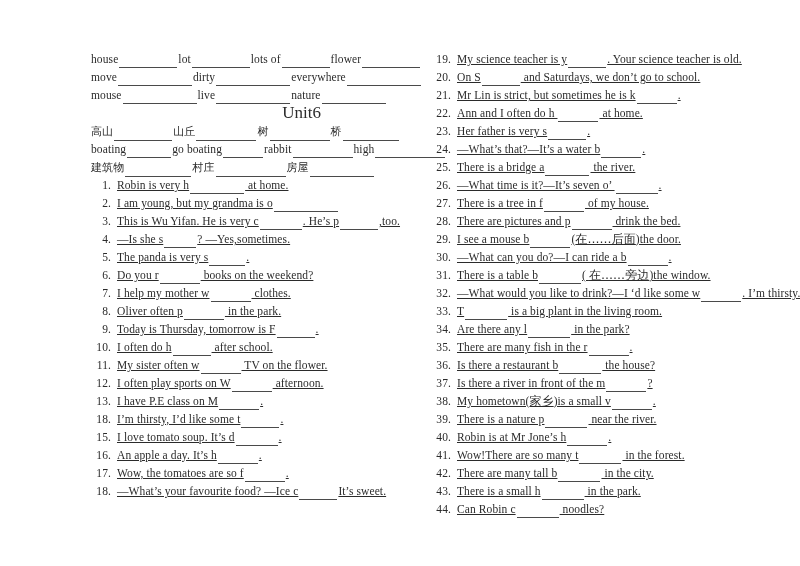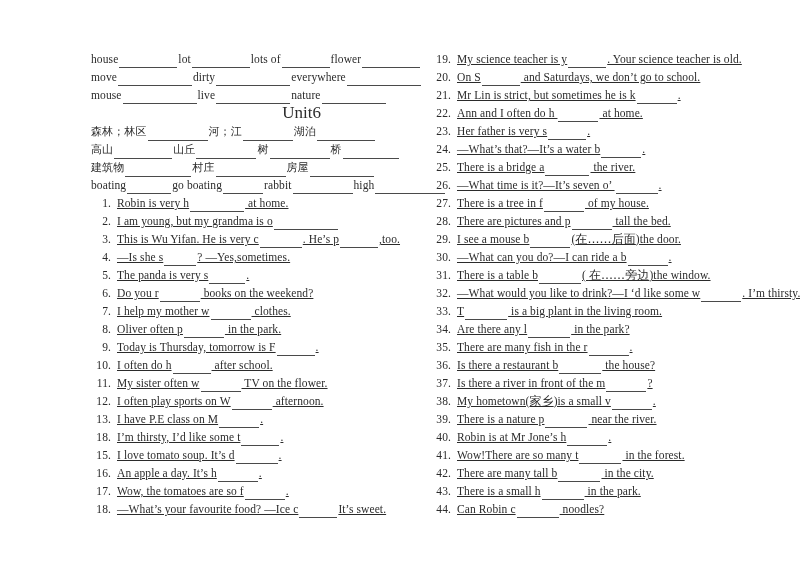--- a/index.html
+++ b/index.html
@@ -87,24 +87,23 @@
 <div id="page">
 
   <div class="col" id="left-col">
     <div id="vocab-section">
         <div class="vocab-line"><span class="w">house</span><span class="blank" style="width: 58px;"></span><span class="w">lot</span><span class="blank" style="width: 58px;"></span><span class="w">lots of</span><span class="blank" style="width: 48px;"></span><span class="w">flower</span><span class="blank" style="width: 58px;"></span></div>
         <div class="vocab-line"><span class="w">move</span><span class="blank" style="width: 74px;"></span><span class="w">dirty</span><span class="blank" style="width: 74px;"></span><span class="w">everywhere</span><span class="blank" style="width: 74px;"></span></div>
         <div class="vocab-line"><span class="w">mouse</span><span class="blank" style="width: 74px;"></span><span class="w">live</span><span class="blank" style="width: 74px;"></span><span class="w">nature</span><span class="blank" style="width: 64px;"></span></div>
       </div>
     <div class="unit-head">Unit6</div>
     <div id="vocab-section-2">
-        <div class="vocab-line"><span class="w cn">森林；林区</span><span class="blank" style="width: 60px;"></span><span class="w cn">河；江</span><span class="blank" style="width: 50px;"></span><span class="w cn">湖泊</span><span class="blank" style="width: 58px;"></span></div>
         <div class="vocab-line"><span class="w cn">高山</span><span class="blank" style="width: 58px;"></span><span class="w cn">山丘</span><span class="blank" style="width: 60px;"></span><span class="w cn">树</span><span class="blank" style="width: 60px;"></span><span class="w cn">桥</span><span class="blank" style="width: 56px;"></span></div>
+        <div class="vocab-line"><span class="w">boating</span><span class="blank" style="width: 44px;"></span><span class="w">go boating</span><span class="blank" style="width: 40px;"></span><span class="w">rabbit</span><span class="blank" style="width: 60px;"></span><span class="w">high</span><span class="blank" style="width: 70px;"></span></div>
         <div class="vocab-line"><span class="w cn">建筑物</span><span class="blank" style="width: 66px;"></span><span class="w cn">村庄</span><span class="blank" style="width: 70px;"></span><span class="w cn">房屋</span><span class="blank" style="width: 64px;"></span></div>
-        <div class="vocab-line"><span class="w">boating</span><span class="blank" style="width: 44px;"></span><span class="w">go boating</span><span class="blank" style="width: 40px;"></span><span class="w">rabbit</span><span class="blank" style="width: 60px;"></span><span class="w">high</span><span class="blank" style="width: 70px;"></span></div>
       </div>
     <div id="left-questions">
         <div class="q"><span class="num">1.</span><span class="body"><span>Robin is very h</span><span class="blank" style="width: 54px;"></span><span> at home.</span></span></div>
         <div class="q"><span class="num">2.</span><span class="body"><span>I am young, but my grandma is o</span><span class="blank" style="width: 64px;"></span></span></div>
         <div class="q"><span class="num">3.</span><span class="body"><span>This is Wu Yifan. He is very c</span><span class="blank" style="width: 42px;"></span><span>. He’s p</span><span class="blank" style="width: 38px;"></span><span>,too.</span></span></div>
         <div class="q"><span class="num">4.</span><span class="body"><span>—Is she s</span><span class="blank" style="width: 32px;"></span><span>?   —Yes,sometimes.</span></span></div>
         <div class="q"><span class="num">5.</span><span class="body"><span>The panda is very    s</span><span class="blank" style="width: 36px;"></span><span>.</span></span></div>
         <div class="q"><span class="num">6.</span><span class="body"><span>Do you r</span><span class="blank" style="width: 40px;"></span><span> books on the weekend?</span></span></div>
         <div class="q"><span class="num">7.</span><span class="body"><span>I help my mother w</span><span class="blank" style="width: 40px;"></span><span> clothes.</span></span></div>
         <div class="q"><span class="num">8.</span><span class="body"><span>Oliver often p</span><span class="blank" style="width: 40px;"></span><span> in the park.</span></span></div>
@@ -125,21 +124,21 @@
     <div id="right-questions">
         <div class="q"><span class="num">19.</span><span class="body"><span>My science teacher is y</span><span class="blank" style="width: 38px;"></span><span>. Your science teacher is old.</span></span></div>
         <div class="q"><span class="num">20.</span><span class="body"><span>On S</span><span class="blank" style="width: 38px;"></span><span> and Saturdays, we don’t go to school.</span></span></div>
         <div class="q"><span class="num">21.</span><span class="body"><span>Mr Lin is strict, but sometimes he is k</span><span class="blank" style="width: 40px;"></span><span>.</span></span></div>
         <div class="q"><span class="num">22.</span><span class="body"><span>Ann and I often do h </span><span class="blank" style="width: 40px;"></span><span> at home.</span></span></div>
         <div class="q"><span class="num">23.</span><span class="body"><span>Her father is very s</span><span class="blank" style="width: 38px;"></span><span>.</span></span></div>
         <div class="q"><span class="num">24.</span><span class="body"><span>—What’s that?—It’s a water b</span><span class="blank" style="width: 40px;"></span><span>.</span></span></div>
         <div class="q"><span class="num">25.</span><span class="body"><span>There is a bridge a</span><span class="blank" style="width: 44px;"></span><span> the river.</span></span></div>
         <div class="q"><span class="num">26.</span><span class="body"><span>—What time is it?—It’s seven o’ </span><span class="blank" style="width: 42px;"></span><span>.</span></span></div>
         <div class="q"><span class="num">27.</span><span class="body"><span>There is a tree in f</span><span class="blank" style="width: 40px;"></span><span> of my house.</span></span></div>
-        <div class="q"><span class="num">28.</span><span class="body"><span>There are pictures and p</span><span class="blank" style="width: 40px;"></span><span> tall the bed.</span></span></div>
+        <div class="q"><span class="num">28.</span><span class="body"><span>There are pictures and p</span><span class="blank" style="width: 40px;"></span><span> drink the bed.</span></span></div>
         <div class="q"><span class="num">29.</span><span class="body"><span>I see a mouse b</span><span class="blank" style="width: 40px;"></span><span>(</span><span class="cnp">在……后面</span><span>)the door.</span></span></div>
         <div class="q"><span class="num">30.</span><span class="body"><span>—What can you do?—I can ride a b</span><span class="blank" style="width: 40px;"></span><span>.</span></span></div>
         <div class="q"><span class="num">31.</span><span class="body"><span>There is a table b</span><span class="blank" style="width: 42px;"></span><span>( </span><span class="cnp">在……旁边</span><span>)the window.</span></span></div>
         <div class="q"><span class="num">32.</span><span class="body"><span>—What would you like to drink?—I ‘d like some w</span><span class="blank" style="width: 40px;"></span><span>. I’m thirsty.</span></span></div>
         <div class="q"><span class="num">33.</span><span class="body"><span>T</span><span class="blank" style="width: 42px;"></span><span> is a big plant in the living room.</span></span></div>
         <div class="q"><span class="num">34.</span><span class="body"><span>Are there any l</span><span class="blank" style="width: 42px;"></span><span> in the park?</span></span></div>
         <div class="q"><span class="num">35.</span><span class="body"><span>There are many fish in the r</span><span class="blank" style="width: 40px;"></span><span>.</span></span></div>
         <div class="q"><span class="num">36.</span><span class="body"><span>Is there a restaurant b</span><span class="blank" style="width: 42px;"></span><span> the house?</span></span></div>
         <div class="q"><span class="num">37.</span><span class="body"><span>Is there a river in front of the m</span><span class="blank" style="width: 40px;"></span><span>?</span></span></div>
         <div class="q"><span class="num">38.</span><span class="body"><span>My hometown(</span><span class="cnp">家乡</span><span>)is a small v</span><span class="blank" style="width: 40px;"></span><span>.</span></span></div>

